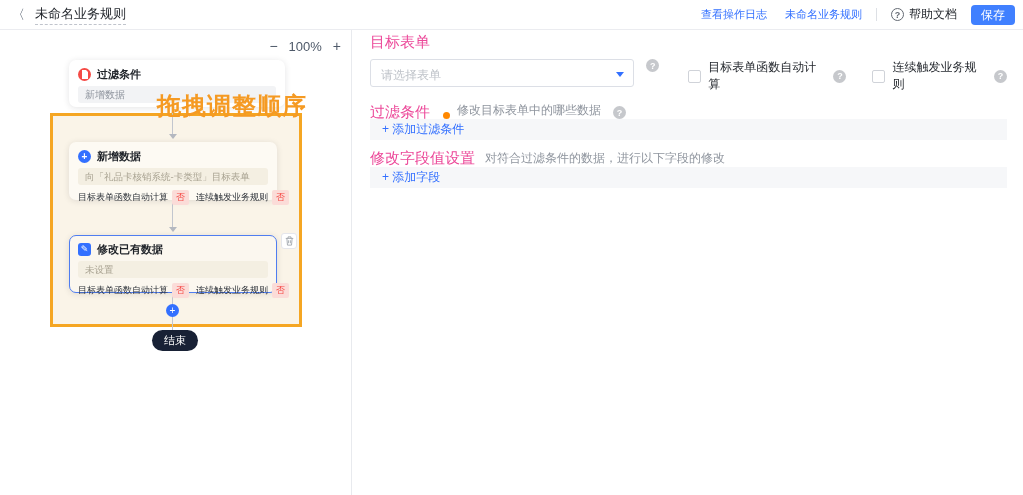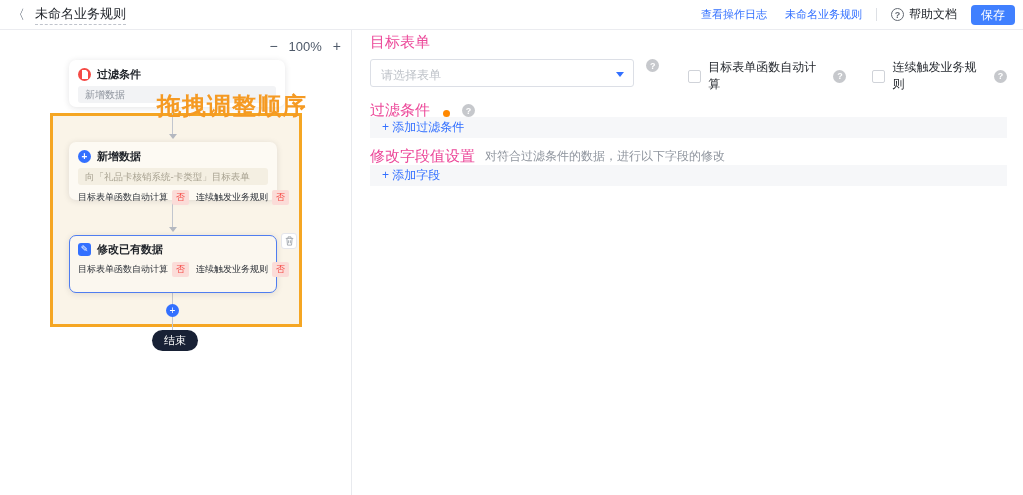--- a/index.html
+++ b/index.html
@@ -156,20 +156,21 @@
     </div>
 
     <div class="v-line" style="top:170px;height:27px;"></div>
     <div class="arrow-down" style="top:197px;"></div>
 
     <div class="node node3 warm">
       <div class="node-title">
         <span class="node-ico-square">✎</span>
         <span>修改已有数据</span>
       </div>
+      <div class="node-sub">未设置</div>
       <div class="node-foot">
         <span>目标表单函数自动计算</span>
         <span class="badge-no">否</span>
         <span>连续触发业务规则</span>
         <span class="badge-no">否</span>
       </div>
     </div>
 
     <div class="trash-btn">
       <svg width="9" height="10" viewBox="0 0 12 13">
@@ -202,20 +203,21 @@
       <span class="chk-group ml26">
         <span class="checkbox"></span>
         <span class="chk-label">连续触发业务规则</span>
         <span class="q-icon">?</span>
       </span>
     </div>
 
     <div class="row-filter">
       <span class="sec-title">过滤条件</span>
       <span class="org-dot"></span>
+      <span class="hint-txt">修改目标表单中的哪些数据</span>
       <span class="q-icon ml12">?</span>
     </div>
 
     <div class="gray-bar">
       <span class="add-link">+ 添加过滤条件</span>
     </div>
 
     <div class="row-modify">
       <span class="sec-title">修改字段值设置</span>
       <span class="hint-txt">对符合过滤条件的数据，进行以下字段的修改</span>

